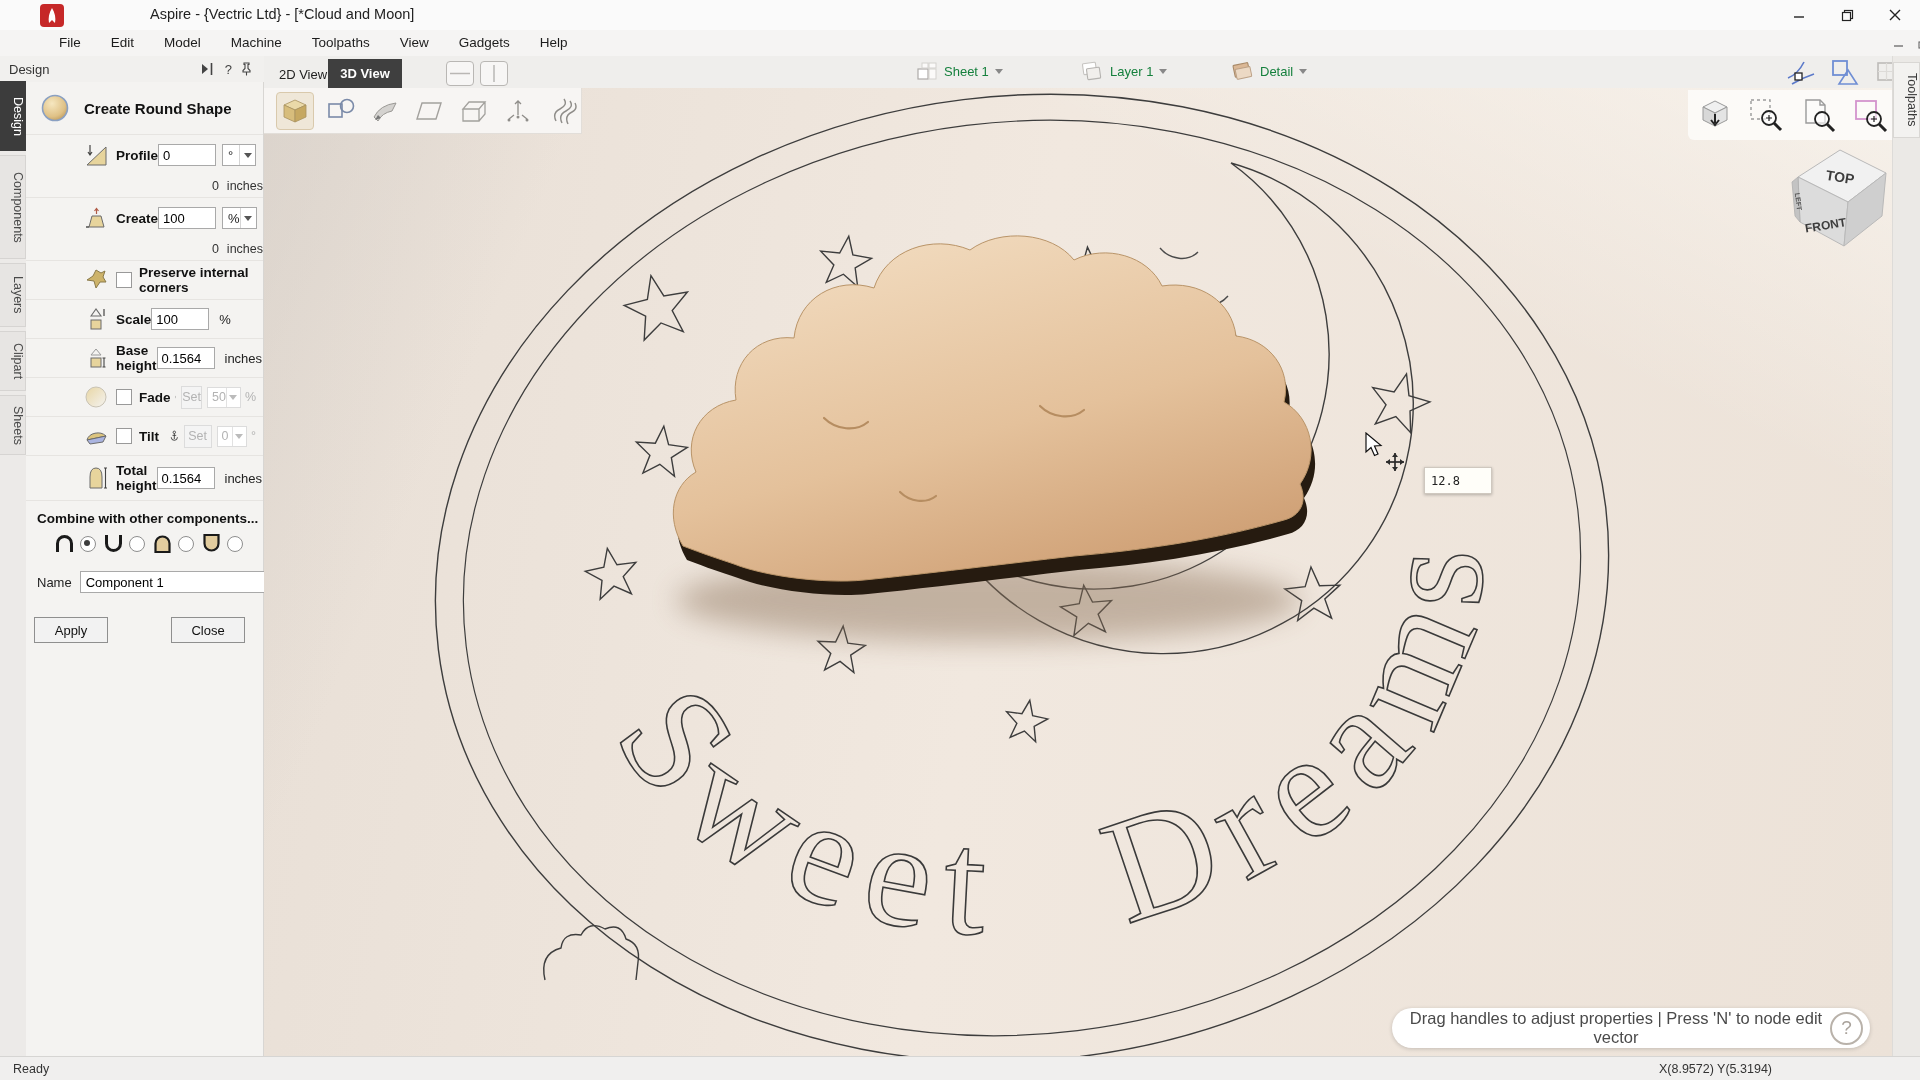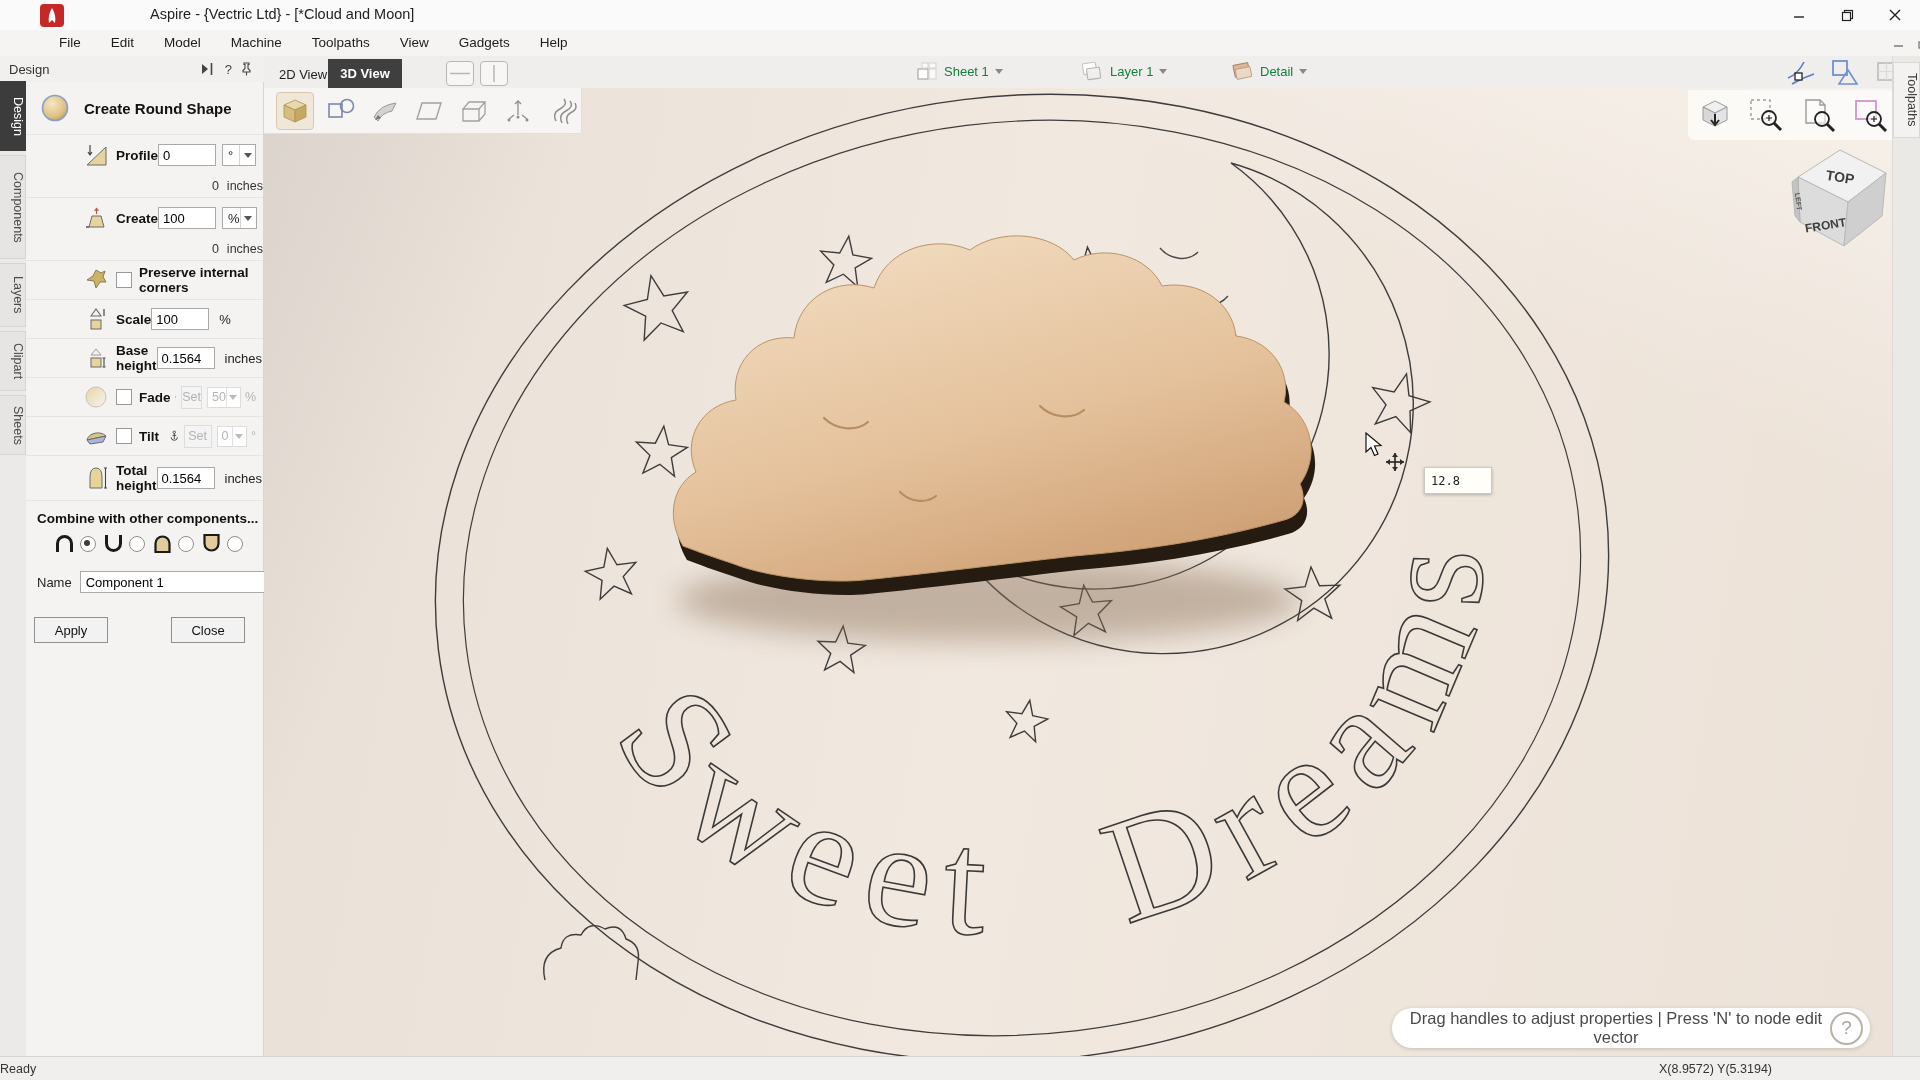--- a/index.html
+++ b/index.html
@@ -100,21 +100,21 @@
   #dim-input{width:100%;height:100%;border:none;background:transparent;font-family:"DejaVu Sans Mono",monospace;
              font-size:12px;color:#222;padding:0 0 0 6px;box-sizing:border-box;}
   #hint-pill{left:1392px;top:1008px;width:478px;height:40px;background:#fff;border-radius:21px;
              box-shadow:0 1px 4px rgba(0,0,0,0.18);display:flex;align-items:center;}
   #hint-text{flex:1;text-align:center;font-size:16.5px;color:#4a4a4a;padding-left:10px;}
   #hint-help{width:29px;height:29px;border:2px solid #b9b2aa;border-radius:50%;color:#a9a29b;font-size:19px;
              display:flex;align-items:center;justify-content:center;margin-right:7px;flex:none;}
   
   #statusbar{left:0;top:1056px;width:1920px;height:24px;background:#f0efee;border-top:1px solid #d6d5d3;
              display:flex;align-items:center;font-size:12.5px;color:#333;}
-  #status-ready{padding-left:0;flex:1;}
+  #status-ready{padding-left:13px;flex:1;}
   #status-coords{padding-right:148px;}
 </style>
 </head>
 <body>
 
 <div id="app">
 
   <div id="titlebar" class="abs">
     <div id="app-logo" class="abs">
       <svg width="16" height="17" viewBox="0 0 16 17">

